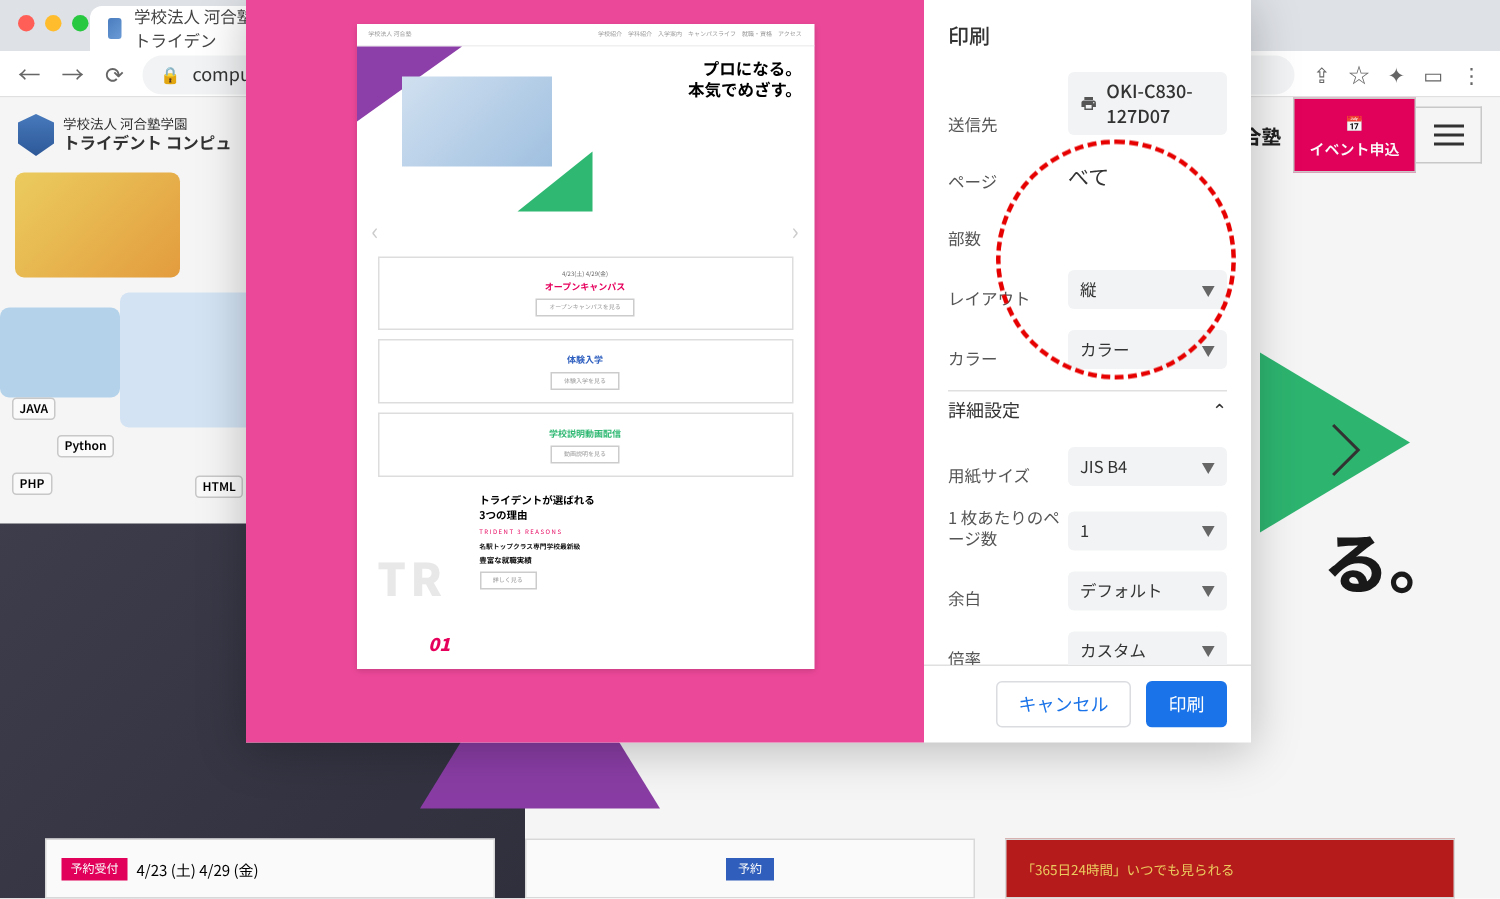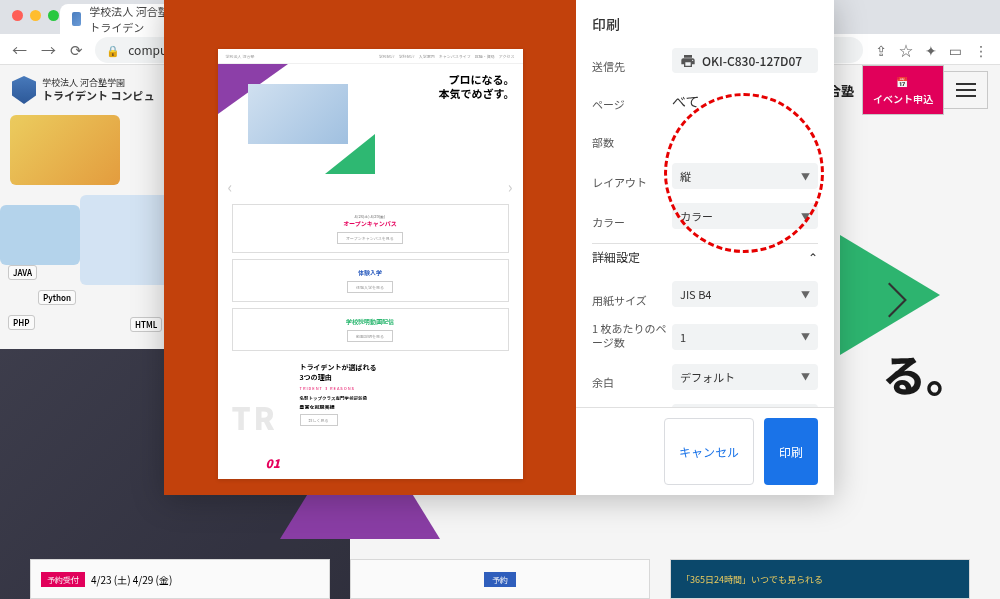--- a/index.html
+++ b/index.html
@@ -49,21 +49,21 @@
 .i1{left:10px;top:50px;width:110px;height:70px;background:linear-gradient(135deg,#f0d060,#e8a040)}
 .i2{left:0px;top:140px;width:80px;height:60px;background:#b8d8f0}
 .i3{left:80px;top:130px;width:90px;height:90px;background:#d8e8f8}
 .tag{position:absolute;font-size:8px;background:#fff;border:1px solid #ccc;padding:1px 4px;border-radius:3px;font-weight:600}
 
 
 .dialog-backdrop{position:absolute;top:65px;left:0;right:0;bottom:0;background:rgba(0,0,0,0.02);z-index:5}
 .print-dialog{position:absolute;top:0;left:164px;width:670px;height:495px;background:#fff;box-shadow:0 4px 30px rgba(0,0,0,0.25);display:flex;z-index:10}
 
 
-.preview{width:412px;background:#c2410c;display:flex;align-items:flex-end;justify-content:center;padding:16px 0;overflow:hidden}
+.preview{width:452px;background:#ec4899;display:flex;align-items:flex-start;justify-content:center;padding:16px 0;overflow:hidden}
 .page-prev{width:305px;height:430px;background:#fff;box-shadow:0 1px 4px rgba(0,0,0,0.15);position:relative;font-size:5px;overflow:hidden}
 .prev-head{display:flex;justify-content:space-between;padding:4px 8px;font-size:4px;color:#999;border-bottom:1px solid #f0f0f0}
 .prev-hero{height:110px;position:relative;display:flex}
 .ph-left{width:55%;position:relative}
 .ph-right{width:45%;padding:8px;text-align:right}
 .ph-title{font-size:11px;font-weight:700;line-height:1.3}
 .ph-tri{position:absolute;left:0;top:0;width:0;height:0;border-top:50px solid #8c3fa8;border-right:70px solid transparent}
 .ph-tri2{position:absolute;right:10px;bottom:0;width:0;height:0;border-bottom:40px solid #2eb872;border-left:50px solid transparent}
 .ph-img{position:absolute;left:30px;top:20px;width:100px;height:60px;background:linear-gradient(135deg,#d0e0f0,#a0c0e0)}
 .ph-nav{display:flex;justify-content:space-between;padding:0 10px;font-size:16px;color:#ccc}
@@ -90,34 +90,34 @@
 .s-label{width:80px;font-size:11px;color:#555;line-height:1.3}
 .s-control{flex:1}
 .dropdown{background:#f1f3f4;border:none;border-radius:4px;padding:5px 8px;font-size:11px;width:100%;display:flex;justify-content:space-between;align-items:center;color:#333;cursor:pointer}
 .dropdown .arrow{color:#666;font-size:9px}
 .printer-sel{display:flex;align-items:center;gap:6px;background:#f1f3f4;border-radius:4px;padding:4px 8px;font-size:12px;font-weight:500}
 .printer-sel svg{width:16px;height:16px}
 .s-divider{height:1px;background:#e0e0e0}
 .s-advanced{display:flex;justify-content:space-between;align-items:center;padding:4px 0;font-size:12px;margin-bottom:12px;cursor:pointer}
 .s-input{background:#fff;border:1px solid #dadce0;border-radius:4px;padding:4px 8px;font-size:11px;width:60px}
 .settings-footer{border-top:1px solid #e0e0e0;padding:10px 16px;display:flex;justify-content:flex-end;gap:10px}
-.btn{border-radius:4px;padding:24px 14px;font-size:12px;cursor:pointer;border:1px solid transparent}
+.btn{border-radius:4px;padding:6px 14px;font-size:12px;cursor:pointer;border:1px solid transparent}
 .btn-cancel{background:#fff;color:#1a73e8;border:1px solid #dadce0}
 .btn-print{background:#1a73e8;color:#fff}
 
 
 .annotation-circle{position:absolute;z-index:20;width:160px;height:160px;border:3px dashed #e60000;border-radius:50%;pointer-events:none}
 
 
 .bottom-cards{position:absolute;bottom:0;left:0;right:0;height:40px;display:flex;gap:20px;padding:0 30px}
 .bcard{flex:1;border:1px solid #ddd;background:#fff;display:flex;align-items:center;padding:0 10px;font-size:10px}
 .bcard .badge{background:#e6005c;color:#fff;padding:2px 6px;font-size:8px;margin-right:6px}
 .bcard.mid{justify-content:center}
 .bcard .mid-badge{background:#3060c0;color:#fff;padding:2px 8px;font-size:8px}
-.bcard.right{background:#0c4a6e;color:#f0d060;font-size:9px}
+.bcard.right{background:#b91c1c;color:#f0d060;font-size:9px}
 
 .big-val{font-size:14px}
 </style>
 </head>
 <body>
 
 <div class="chrome">
   <div class="traffic">
     <div class="dot r"></div>
     <div class="dot y"></div>

